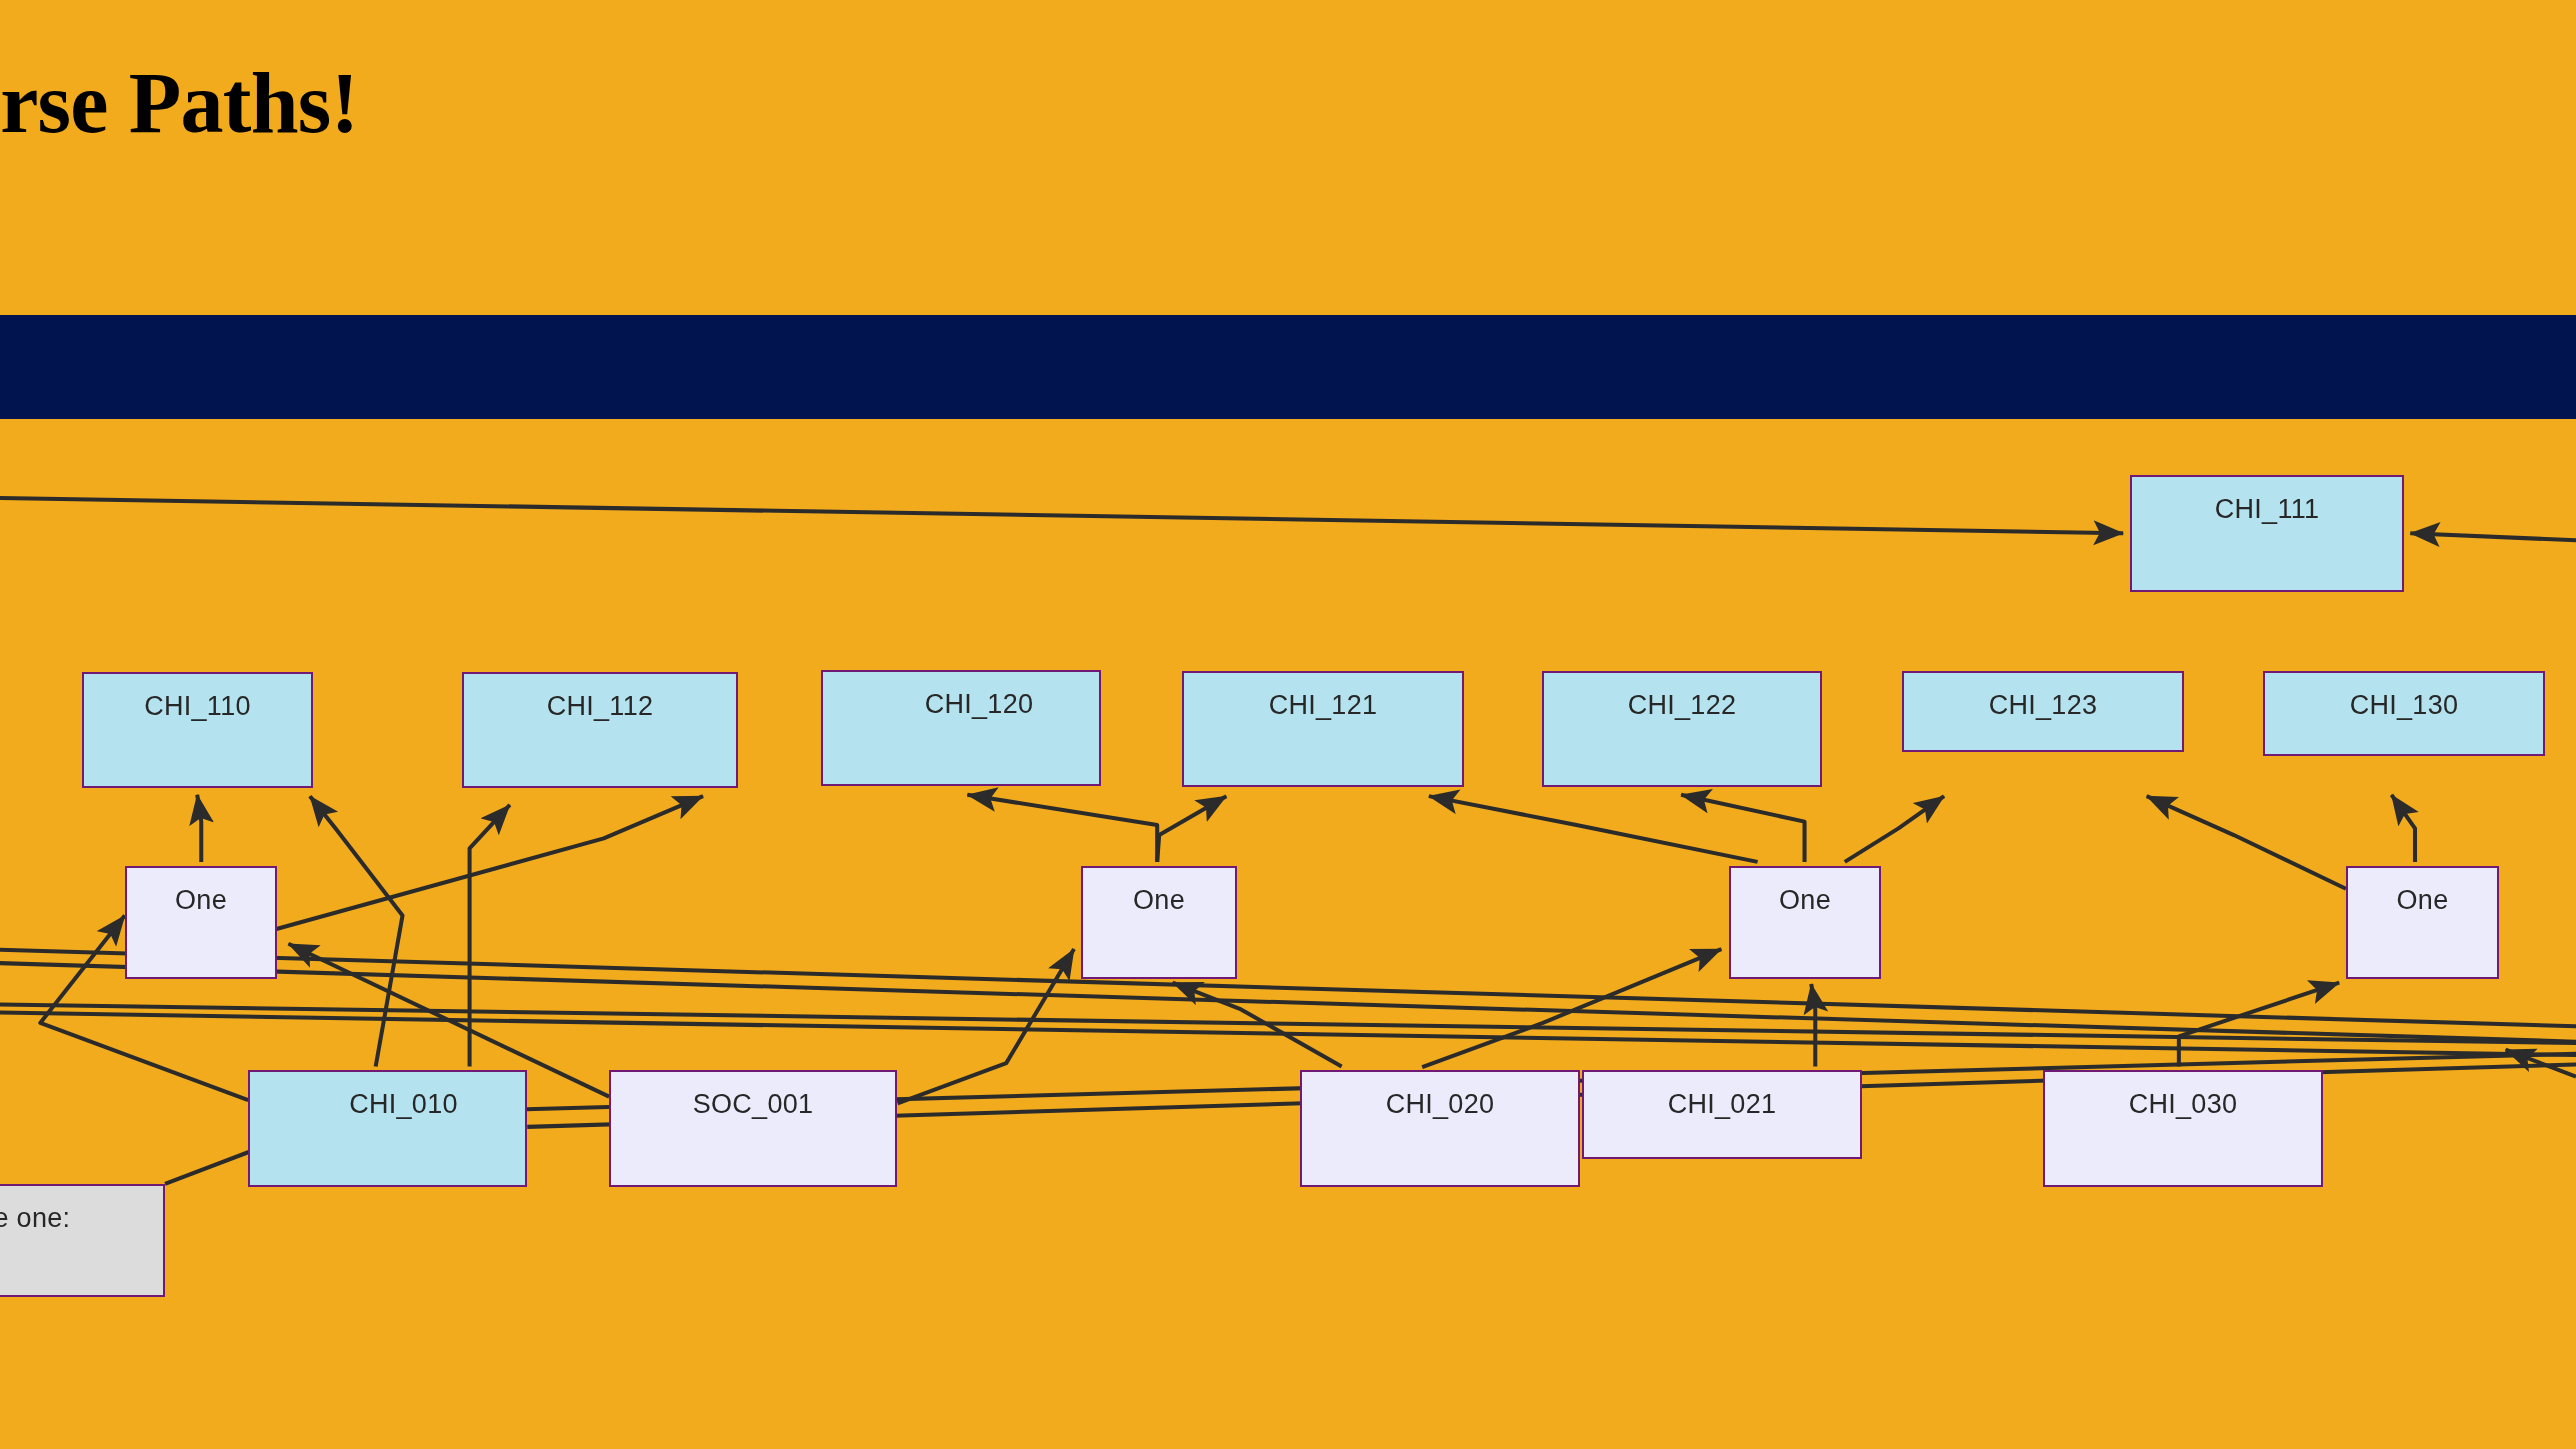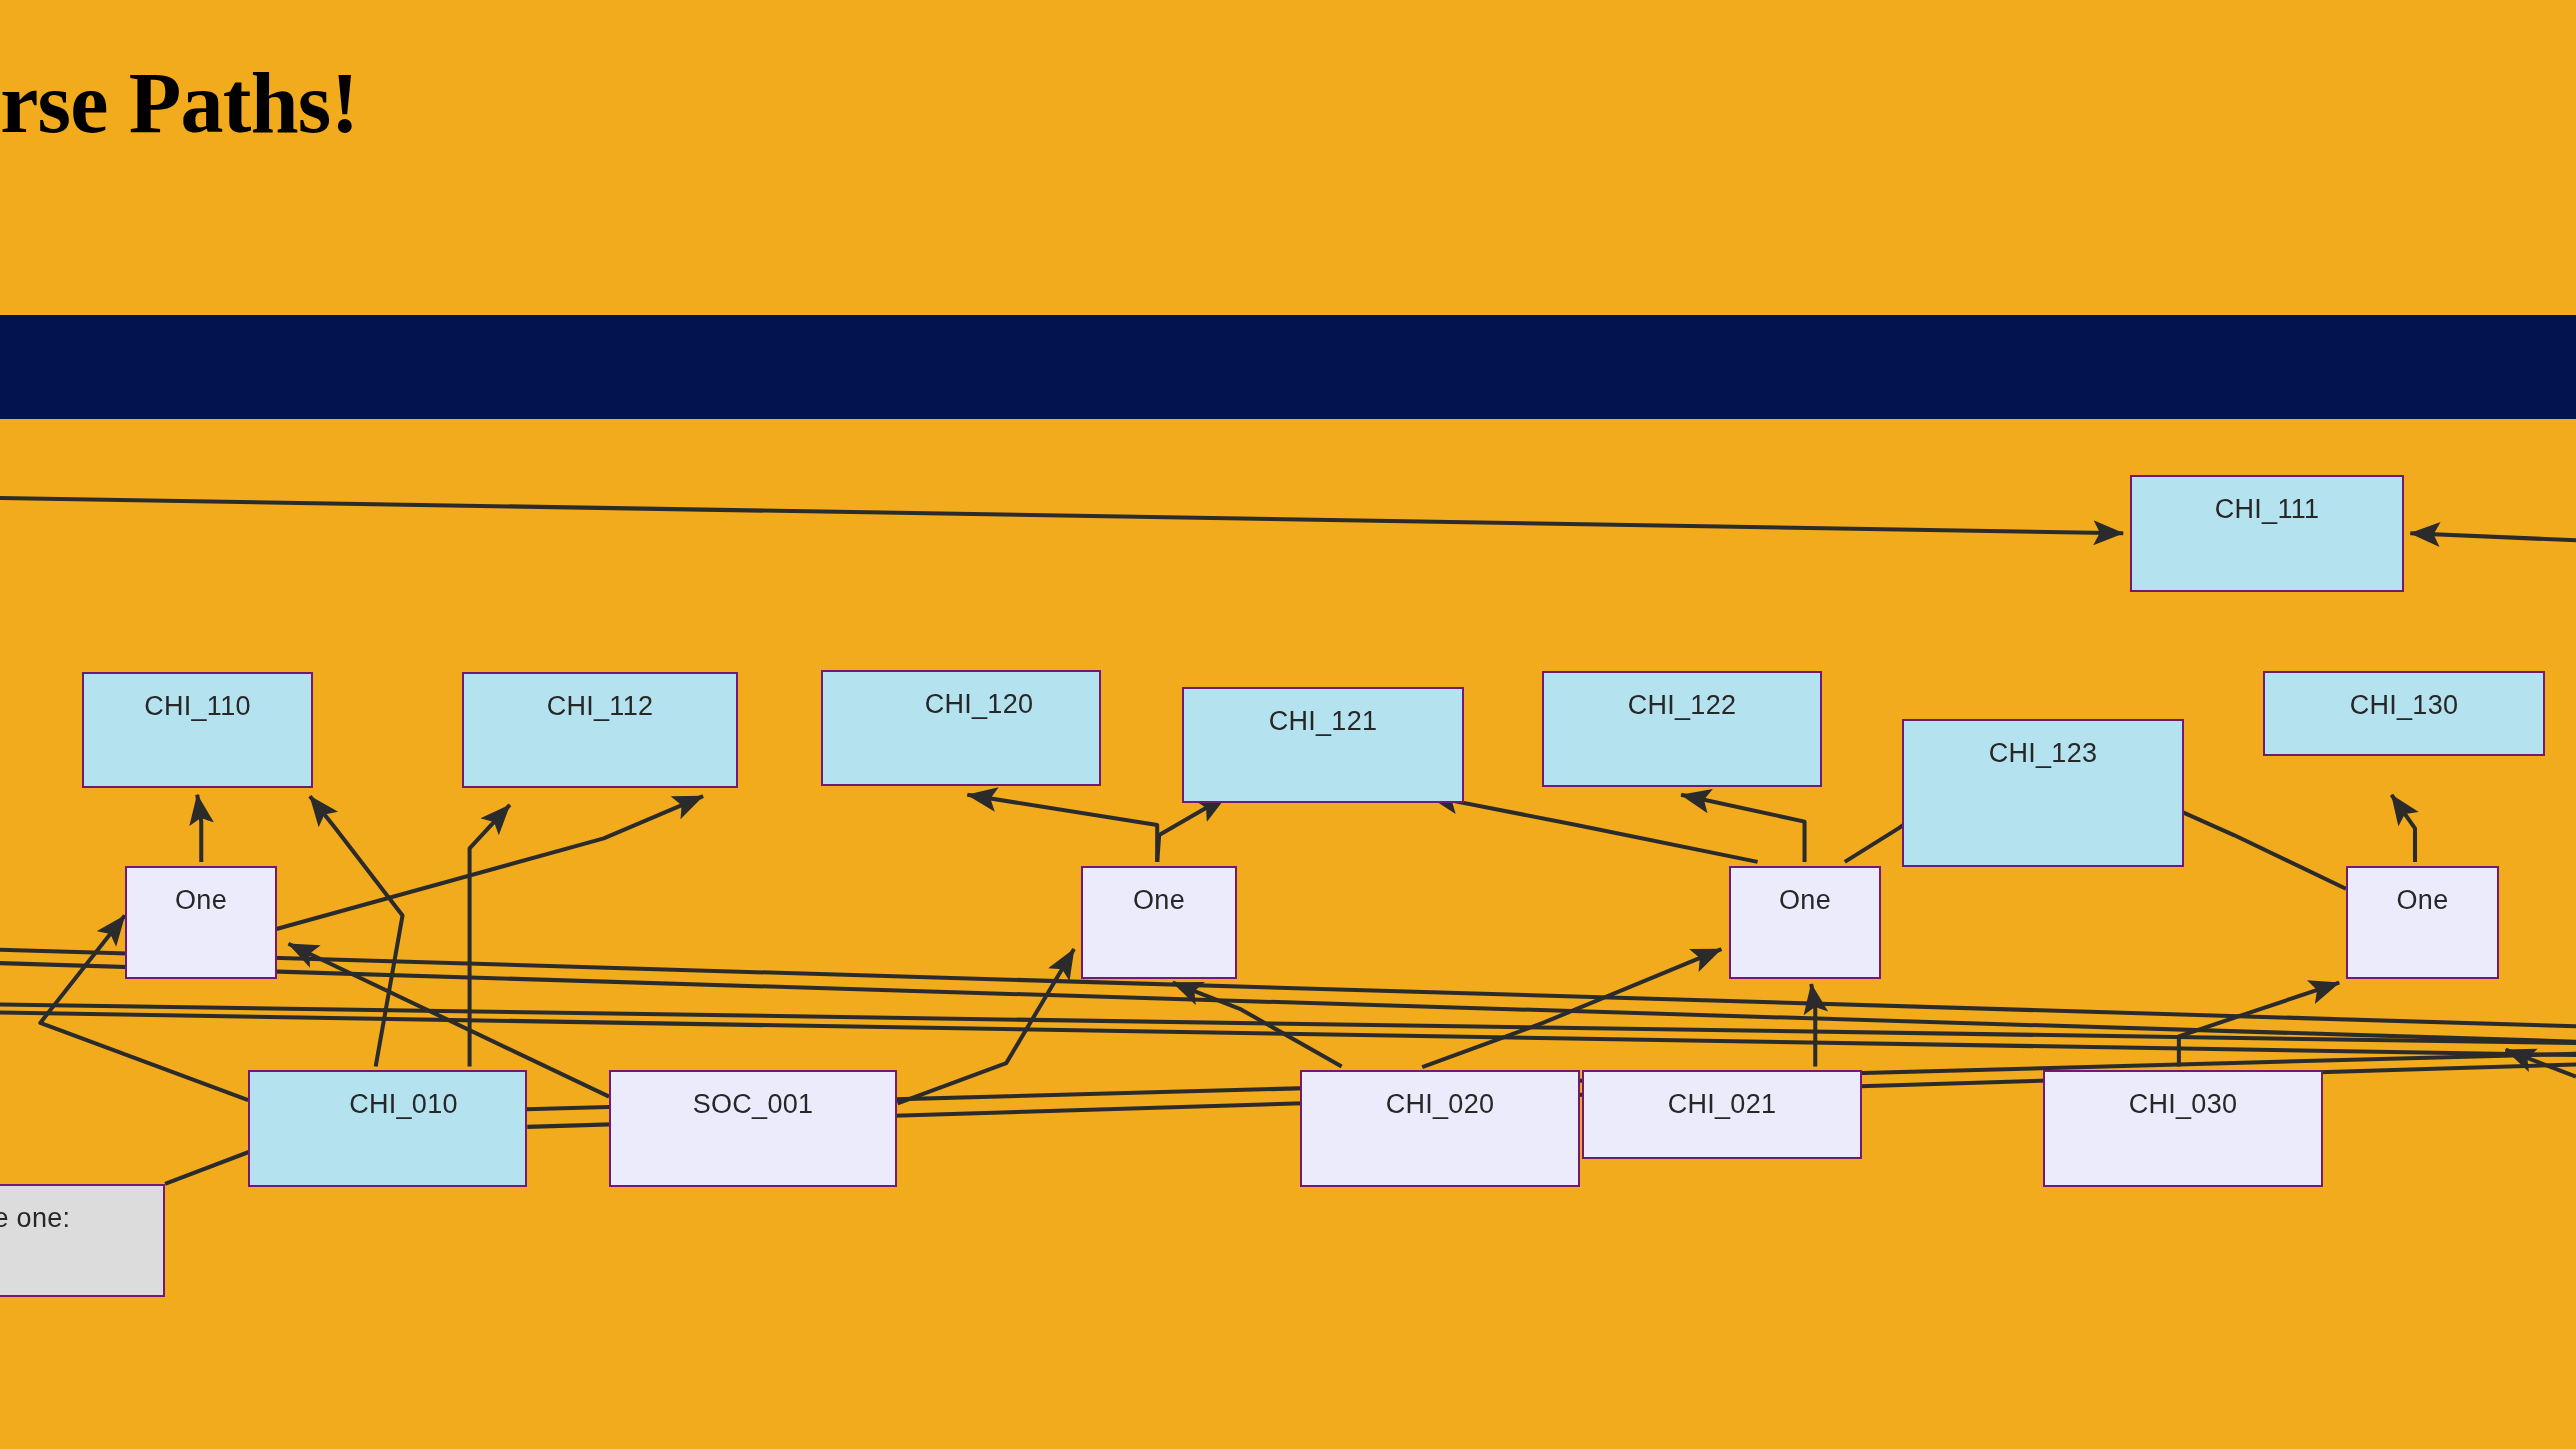--- a/index.html
+++ b/index.html
@@ -154,27 +154,27 @@
         </div>
         <div class="node blue" style="left: 82px; top: 253px; width: 231px; height: 116px;">
           <span class="label">CHI_110</span>
         </div>
         <div class="node blue" style="left: 462px; top: 253px; width: 276px; height: 116px;">
           <span class="label">CHI_112</span>
         </div>
         <div class="node blue" style="left: 821px; top: 251px; width: 280px; height: 116px; padding-left: 36px;">
           <span class="label">CHI_120</span>
         </div>
-        <div class="node blue" style="left: 1182px; top: 268px; width: 282px; height: 116px;">
+        <div class="node blue" style="left: 1182px; top: 252px; width: 282px; height: 116px;">
           <span class="label">CHI_121</span>
         </div>
         <div class="node blue" style="left: 1542px; top: 252px; width: 280px; height: 116px;">
           <span class="label">CHI_122</span>
         </div>
-        <div class="node blue" style="left: 1902px; top: 252px; width: 282px; height: 148px; margin-top: 48px;">
+        <div class="node blue" style="left: 1902px; top: 252px; width: 282px; height: 81px;">
           <span class="label">CHI_123</span>
         </div>
         <div class="node blue" style="left: 2263px; top: 252px; width: 282px; height: 85px;">
           <span class="label">CHI_130</span>
         </div>
         <div class="node lav" style="left: 125px; top: 447px; width: 152px; height: 113px;">
           <span class="label">One</span>
         </div>
         <div class="node lav" style="left: 1081px; top: 447px; width: 156px; height: 113px;">
           <span class="label">One</span>

